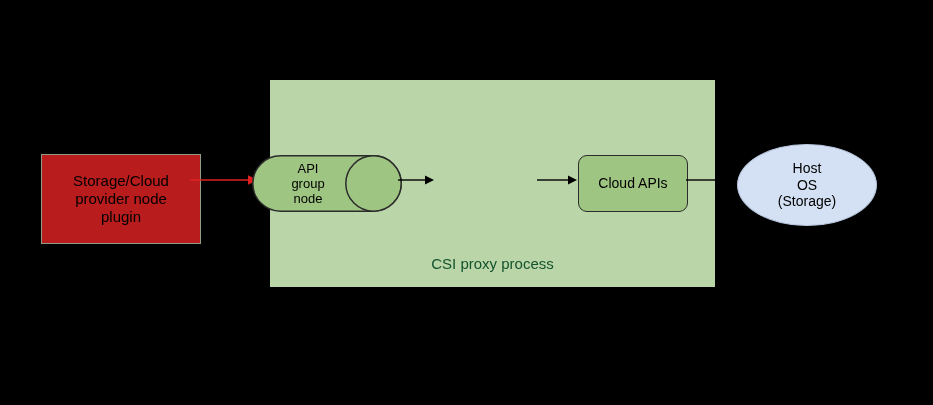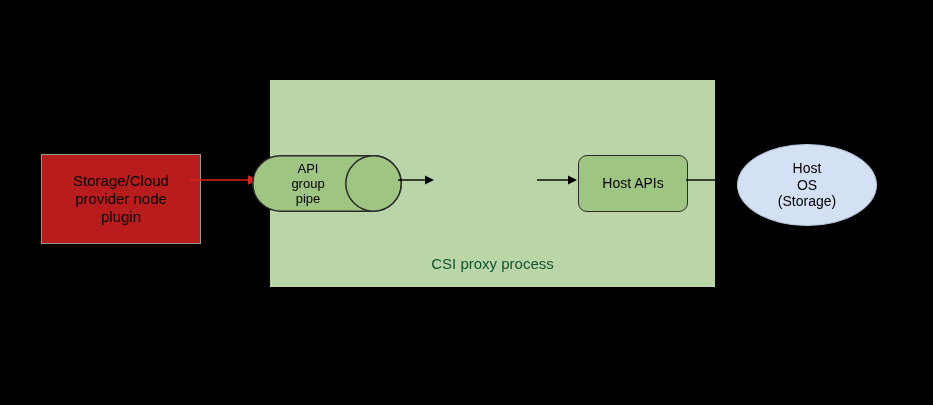--- a/index.html
+++ b/index.html
@@ -153,36 +153,36 @@
     <div id="csi-proxy-label" class="lbl">CSI proxy process</div>
   </div>
 
   <div id="api-group-pipe">
     <svg width="150" height="57" viewBox="0 0 150 57">
       <path d="M28.5,0.8 L121.5,0.8 A27.7,27.7 0 0 1 121.5,56.2 L28.5,56.2 A27.7,27.7 0 0 1 28.5,0.8 Z" fill="#9fc582" stroke="#2b2b2b" stroke-width="1.5"></path>
       <circle cx="121.5" cy="28.5" r="27.7" fill="#9fc582" stroke="#2b2b2b" stroke-width="1.5"></circle>
     </svg>
     <div class="pipe-text lbl">API
 group
-pipe</div>
+node</div>
   </div>
 
   <svg class="connector" id="conn-pipe-to-service" width="38" height="14">
     <line x1="0" y1="7" x2="27" y2="7" stroke="#000000" stroke-width="1.4"></line>
     <polygon points="27,2.6 36,7 27,11.4" fill="#000000"></polygon>
   </svg>
 
 
   <svg class="connector" id="conn-service-to-hostapis" width="42" height="14">
     <line x1="0" y1="7" x2="31" y2="7" stroke="#000000" stroke-width="1.4"></line>
     <polygon points="31,2.6 40,7 31,11.4" fill="#000000"></polygon>
   </svg>
 
   <div class="proc-box" id="host-apis-box">
-    <span class="lbl">Host APIs</span>
+    <span class="lbl">Cloud APIs</span>
   </div>
 
   <svg class="connector" id="conn-hostapis-to-edge" width="30" height="6">
     <line x1="0" y1="3" x2="29" y2="3" stroke="#000000" stroke-width="1.4"></line>
   </svg>
 
   <div id="host-os-ellipse">
     <span class="lbl">Host
 OS
 (Storage)</span>

